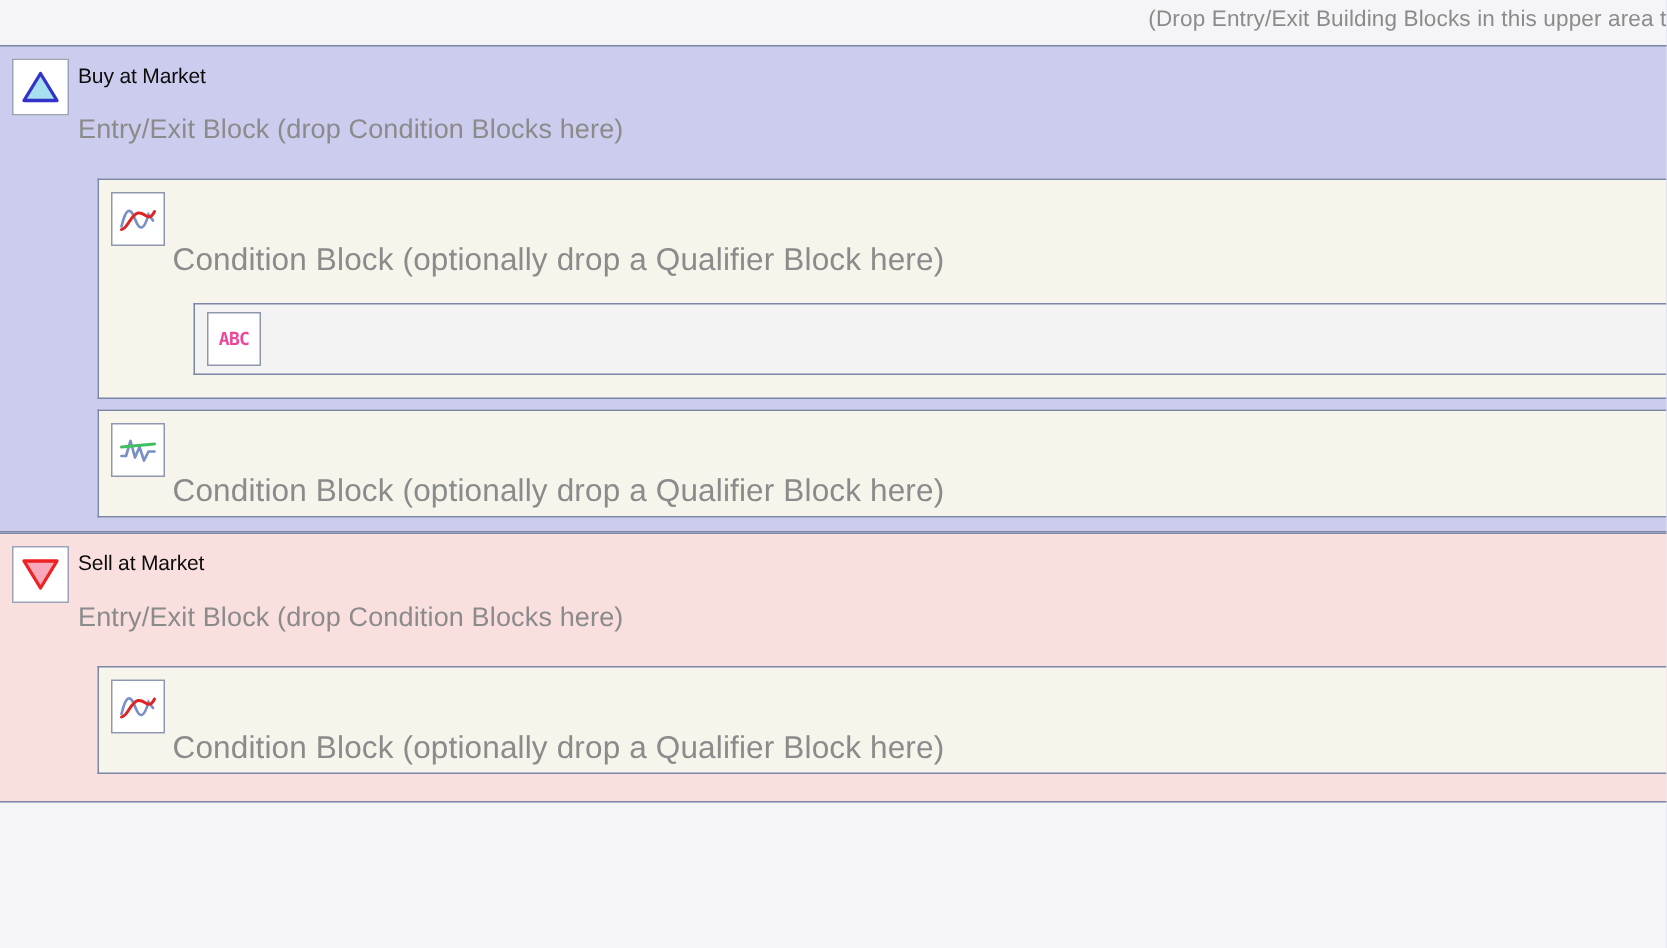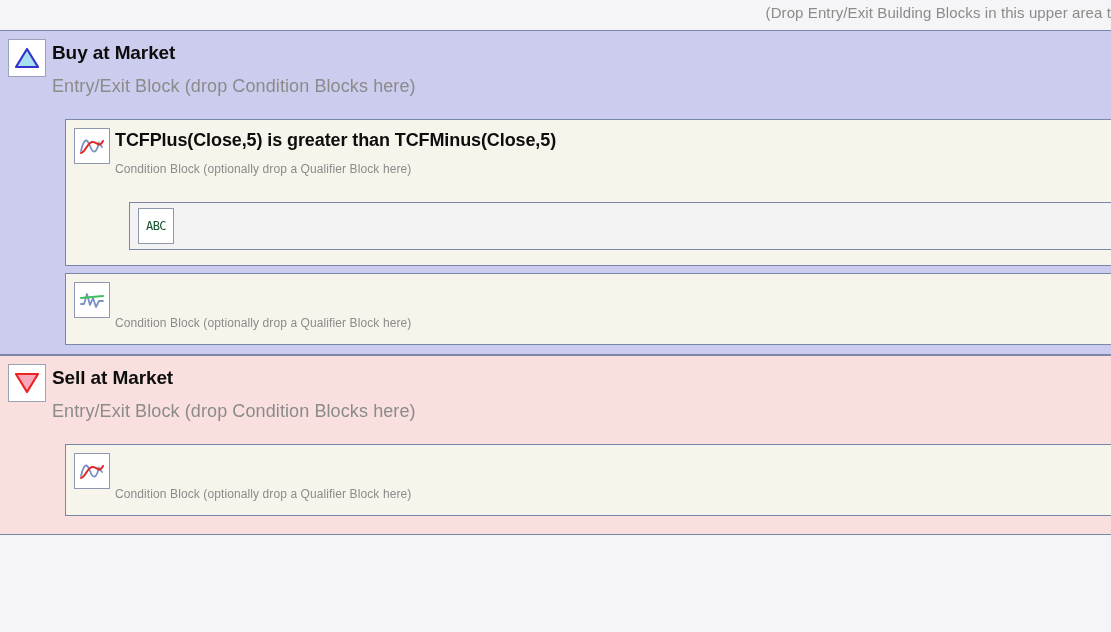--- a/index.html
+++ b/index.html
@@ -85,22 +85,22 @@
     background: #ffffff;
     border: 1px solid #9aa3b8;
     display: flex;
     align-items: center;
     justify-content: center;
   }
   .block-title {
     position: absolute;
     left: 52px;
     top: 11px;
-    font-size: 19px;
-    font-weight: bold;
+    font-size: 14px;
+    font-weight: normal;
     color: #0d0d0d;
     letter-spacing: -0.1px;
   }
   .block-sub {
     position: absolute;
     left: 52px;
     top: 45px;
     font-size: 18px;
     color: #8b8b8b;
     letter-spacing: 0.1px;
@@ -145,21 +145,21 @@
     font-size: 18px;
     font-weight: bold;
     color: #0d0d0d;
     letter-spacing: -0.1px;
     white-space: nowrap;
   }
   .cond-sub {
     position: absolute;
     left: 49px;
     top: 42px;
-    font-size: 12px;
+    font-size: 21px;
     color: #8b8b8b;
     letter-spacing: 0.1px;
     white-space: nowrap;
   }
 
   
   .qual-block {
     position: absolute;
     left: 63px;
     right: 0;
@@ -189,22 +189,22 @@
     top: 10px;
     font-size: 18px;
     font-weight: bold;
     color: #0d0d0d;
     letter-spacing: -0.1px;
     white-space: nowrap;
   }
   .abc-text {
     font-family: "DejaVu Sans Mono", monospace;
     font-size: 12px;
-    font-weight: normal;
-    color: #14532d;
+    font-weight: bold;
+    color: #ec4899;
     letter-spacing: -0.5px;
   }
 </style>
 </head>
 <body>
 
 <div class="top-hint-strip">
   <div class="top-hint-text">(Drop Entry/Exit Building Blocks in this upper area t</div>
 </div>
 
@@ -224,21 +224,20 @@
 
     <div class="cond-list">
 
       <div class="cond-block with-child">
         <div class="cond-icon-box">
           <svg width="26" height="24" viewBox="0 0 26 24">
             <path d="M2,17 C5,4 8,4 11,12 C14,20 17,20 20,9 L23,13" fill="none" stroke="#7a8fc4" stroke-width="1.8" stroke-linecap="round"></path>
             <path d="M2,19 C6,19 8,9 13,8 C18,7 20,15 24,7" fill="none" stroke="#e02424" stroke-width="2" stroke-linecap="round"></path>
           </svg>
         </div>
-        <div class="cond-title">TCFPlus(Close,5) is greater than TCFMinus(Close,5)</div>
         <div class="cond-sub">Condition Block (optionally drop a Qualifier Block here)</div>
 
         <div class="qual-block">
           <div class="qual-icon-box">
             <span class="abc-text">ABC</span>
           </div>
         </div>
       </div>
 
       <div class="cond-block plain">

